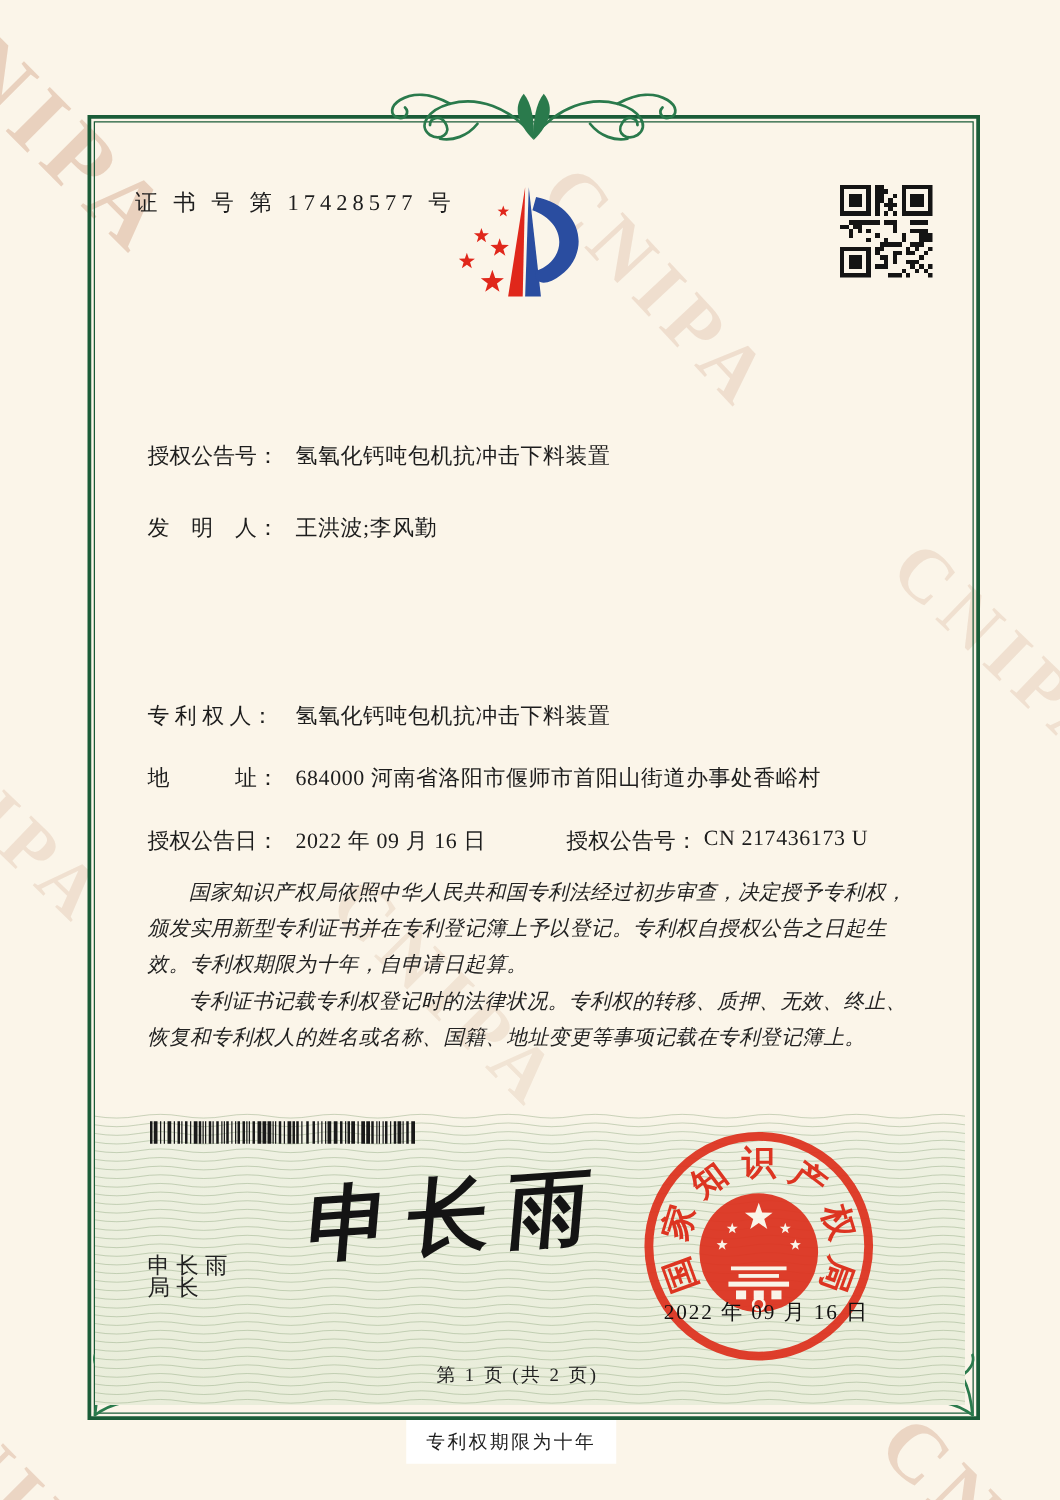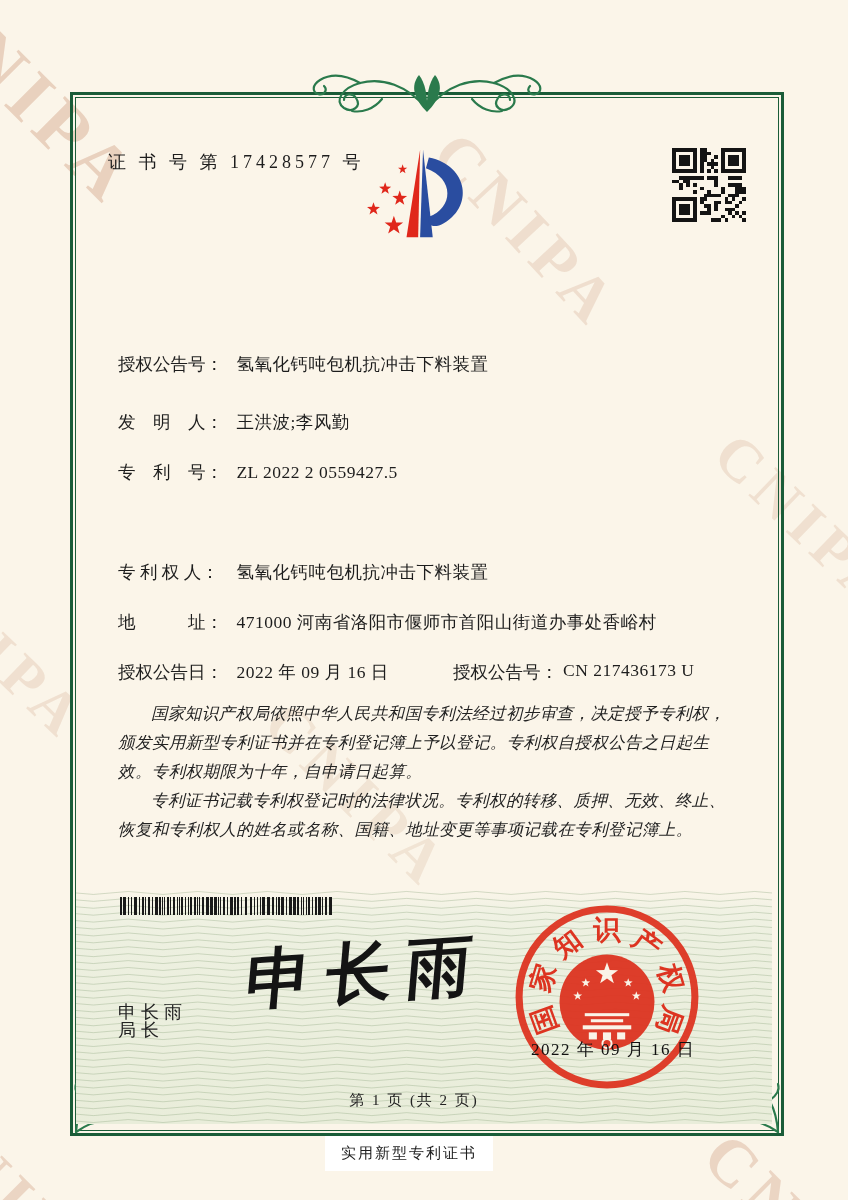--- a/index.html
+++ b/index.html
@@ -349,31 +349,27 @@
 
 
   <div class="frow" style="top:352px">
     <span class="flabel">授权公告号：</span>
     <span class="fvalue">氢氧化钙吨包机抗冲击下料装置</span>
   </div>
   <div class="frow" style="top:410px">
     <span class="flabel">发　明　人：</span>
     <span class="fvalue">王洪波;李风勤</span>
   </div>
-  <div class="frow" style="top:460px">
-    <span class="flabel">专　利　号：</span>
-    <span class="fvalue">ZL 2022 2 0559427.5</span>
-  </div>
   <div class="frow" style="top:560px">
     <span class="flabel">专 利 权 人：</span>
     <span class="fvalue">氢氧化钙吨包机抗冲击下料装置</span>
   </div>
   <div class="frow" style="top:610px">
     <span class="flabel">地　　　址：</span>
-    <span class="fvalue">471000 河南省洛阳市偃师市首阳山街道办事处香峪村</span>
+    <span class="fvalue">684000 河南省洛阳市偃师市首阳山街道办事处香峪村</span>
   </div>
   <div class="frow" style="top:660px;width:620px">
     <span class="flabel">授权公告日：</span>
     <span class="fvalue">2022 年 09 月 16 日</span>
     <span class="flabel2">授权公告号：</span>
     <span class="fvalue2">CN 217436173 U</span>
   </div>
 
   <div class="paras">
     <p>国家知识产权局依照中华人民共和国专利法经过初步审查，决定授予专利权，颁发实用新型专利证书并在专利登记簿上予以登记。专利权自授权公告之日起生效。专利权期限为十年，自申请日起算。</p>
@@ -475,13 +471,13 @@
         <text x="134.4" y="51.1" text-anchor="middle" transform="rotate(36.7 134.4 42.1)">产</text>
         <text x="158.2" y="85.1" text-anchor="middle" transform="rotate(73.3 158.2 76.1)">权</text>
         <text x="157.0" y="126.6" text-anchor="middle" transform="rotate(110.0 157.0 117.6)">局</text>
       </g>
   </svg>
   <div class="seal-date">2022 年 09 月 16 日</div>
 
   <div class="pageinfo">第 1 页 (共 2 页)</div>
 </div>
 
-<div class="note">实用新型专利证书</div>
+<div class="note">专利权期限为十年</div>
 
 </body></html>

